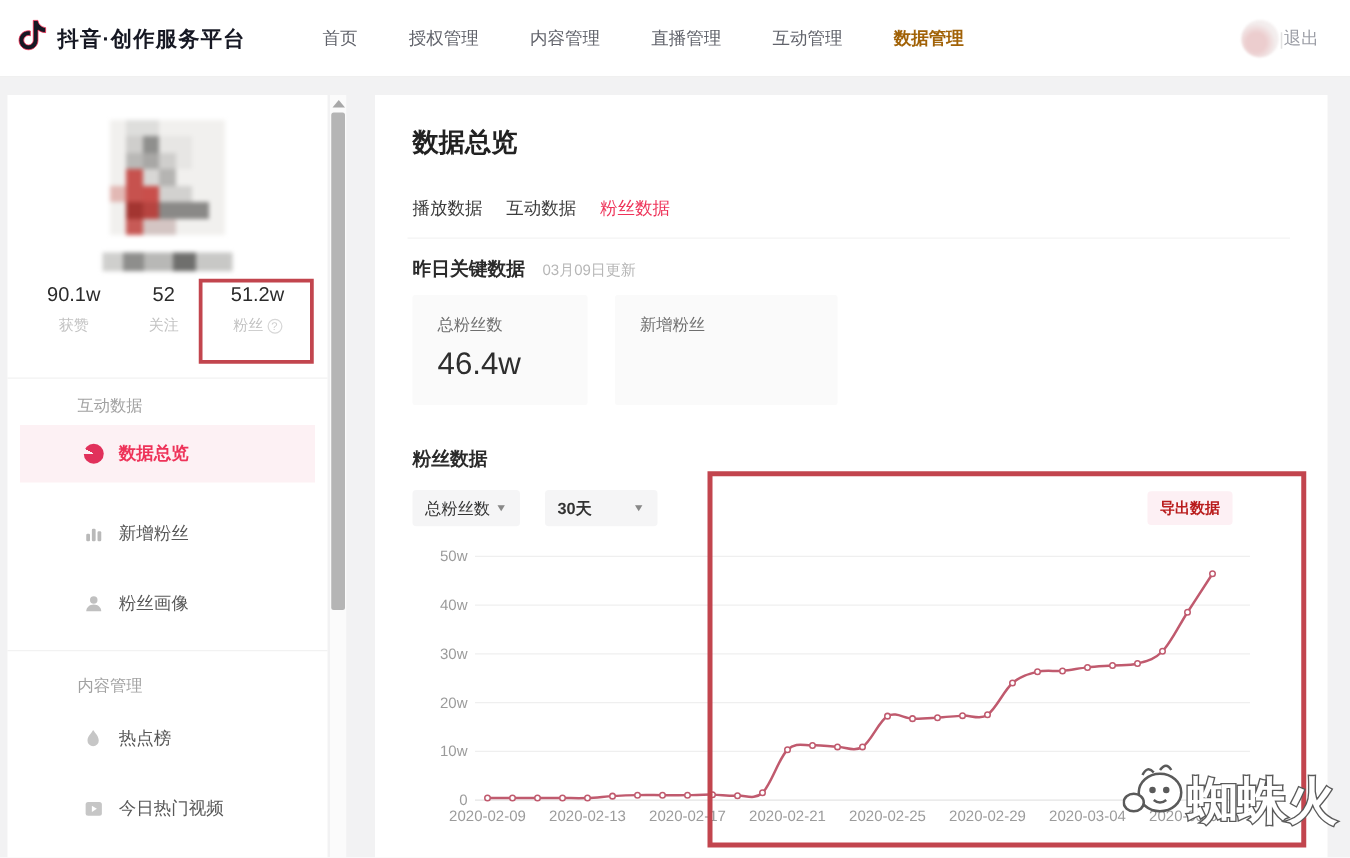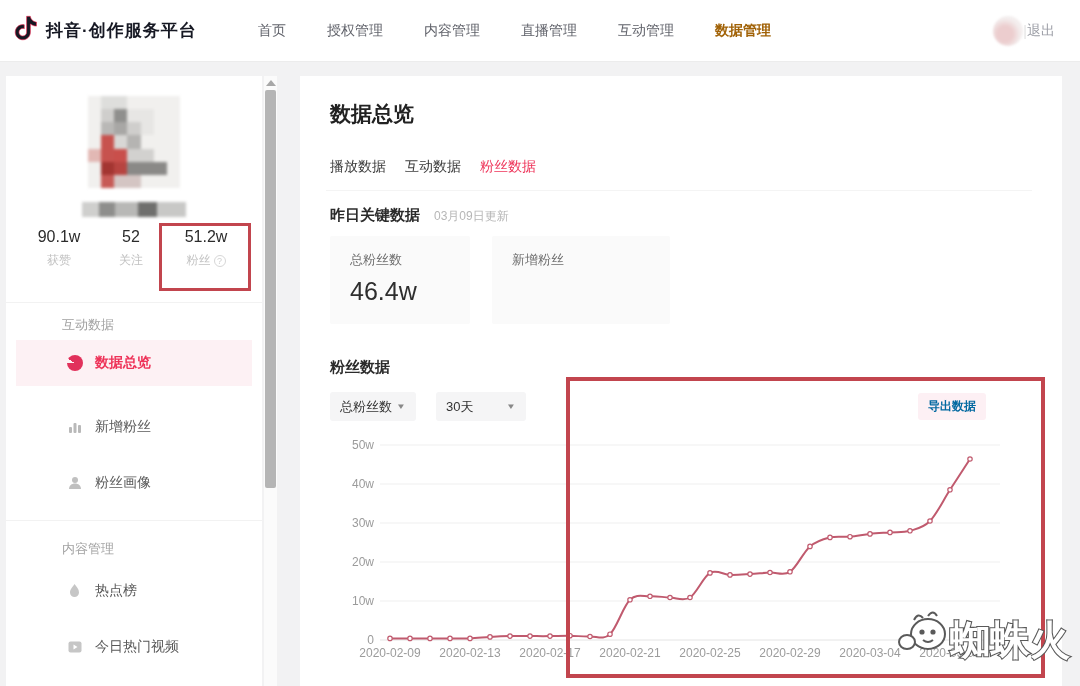--- a/index.html
+++ b/index.html
@@ -53,23 +53,23 @@
   .yk-title { font-size:15px; font-weight:700; color:#2b2b2b; }
   .yk-updated { font-size:12px; color:#b6b6b6; }
   .kcards { position:absolute; left:30px; top:160px; display:flex; gap:22px; }
   .kcard { background:#fafafa; border-radius:2px; height:88px; padding:15px 20px; }
   .kcard.c1 { width:140px; } .kcard.c2 { width:178px; }
   .kcard-lab { font-size:13px; color:#6e6e6e; }
   .kcard-val { margin-top:8px; font-size:25px; color:#2e2e2e; }
   .fans-title { position:absolute; left:30px; top:282px; font-size:15px; font-weight:700; color:#2b2b2b; }
   .sel { position:absolute; top:316px; height:29px; background:#f5f5f6; border-radius:3px; display:flex; align-items:center; justify-content:space-between; padding:0 10px; font-size:13px; color:#333; cursor:pointer; }
   .sel1 { left:30px; width:86px; }
-  .sel2 { left:136px; width:90px; }
+  .sel2 { left:136px; width:90px;font-weight:bold; }
   .chev { font-size:10px; color:#888; transform:scaleY(0.8); }
-  .export-btn { position:absolute; left:618px; top:317px; width:68px; height:27px; background:#fdf0f4; border:none; border-radius:3px; font-size:12px; font-weight:700; color:#0369a1; cursor:pointer; font-family:inherit; }
+  .export-btn { position:absolute; left:618px; top:317px; width:68px; height:27px; background:#fdf0f4; border:none; border-radius:3px; font-size:12px; font-weight:700; color:#b91c1c; cursor:pointer; font-family:inherit; }
   #fans-chart { position:absolute; left:40px; top:356px; }
 
   
   .anno-box { position:absolute; border:3px solid #c2454e; background:transparent; pointer-events:none; }
   .anno1 { left:159px; top:223px; width:92px; height:68px; }
   .anno2 { left:566px; top:377px; width:479px; height:301px; border-width:4px; }
   .watermark { position:absolute; left:898px; top:602px; pointer-events:none; }
 </style>
 </head>
 <body>

